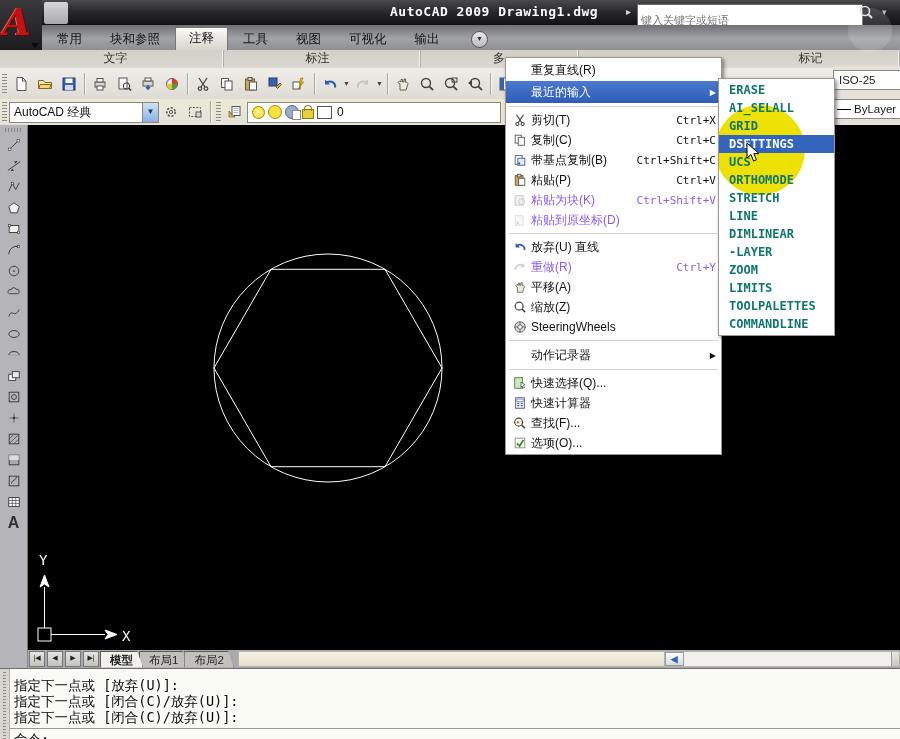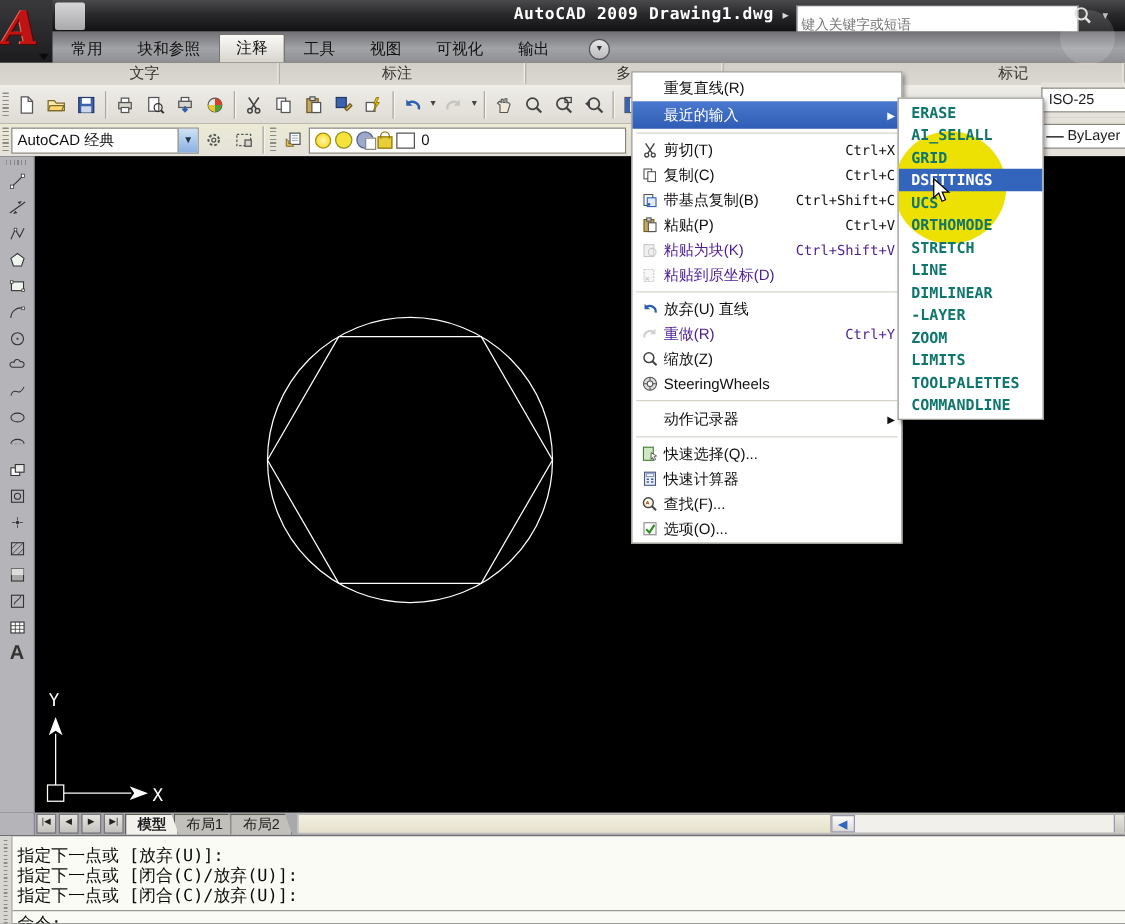--- a/index.html
+++ b/index.html
@@ -11,21 +11,21 @@
     background:linear-gradient(180deg,#4a4a4c 0%,#2a2a2c 45%,#121214 100%);}
   #applogo{position:absolute;left:0;top:0;width:42px;height:50px;
     background:linear-gradient(180deg,#39393b,#1c1c1e);z-index:3;}
   #applogo .A{position:absolute;left:2px;top:0px;font-family:"DejaVu Serif",serif;
     font-weight:bold;font-style:italic;font-size:37px;line-height:44px;color:#c01414;
     text-shadow:1px 1px 0 #5a0505, -1px 0 0 #e86a5a;}
   #applogo .dn{position:absolute;right:3px;bottom:2px;width:0;height:0;
     border-left:4px solid transparent;border-right:4px solid transparent;border-top:5px solid #0a0a0a;}
   #qatstub{position:absolute;left:44px;top:2px;width:24px;height:22px;
     background:linear-gradient(180deg,#d6d6d8,#a9a9ab);border-radius:2px;z-index:2;}
-  #title-text{position:absolute;left:390px;top:4px;width:250px;text-align:center;
+  #title-text{position:absolute;left:390px;top:4px;width:250px;
     color:#fff;font-family:"DejaVu Sans Mono",monospace;font-weight:bold;font-size:13px;letter-spacing:.5px;}
   #title-caret{position:absolute;left:626px;top:6px;color:#d8d8d8;font-size:10px;}
   #searchbox{position:absolute;left:637px;top:4px;width:218px;height:16px;
     background:#fff;border:1px solid #6a6a6a;font-size:11px;color:#999;
     padding:8px 3px;font-family:Liberation Mono, monospace;}
   #search-go{position:absolute;left:858px;top:4px;width:17px;height:17px;}
   #title-dd{position:absolute;left:882px;top:7px;color:#bdbdbf;font-size:9px;}
   #watermark{position:absolute;left:848px;top:8px;width:44px;height:44px;border-radius:50%;
     background:rgba(255,255,255,.14);z-index:1;}
   
@@ -92,21 +92,21 @@
   #ctx{position:absolute;left:505px;top:57px;width:215px;background:#fff;
     border:1px solid #9a9890;box-shadow:2px 2px 4px rgba(0,0,0,.45);z-index:10;padding:1px 0;}
   .mi{display:flex;align-items:center;height:20px;padding:0 5px 0 3px;color:#111;}
   .mi.tall{height:22px;}
   .mic{width:22px;height:18px;display:flex;align-items:center;justify-content:center;flex:none;}
   .mil{flex:1;white-space:nowrap;font-size:12px;}
   .mis{margin-left:6px;font-size:11px;font-family:"DejaVu Sans Mono",monospace;}
   .mi .sub{font-size:8px;margin-left:4px;color:#111;}
   .mi.hl{background:linear-gradient(180deg,#4a79cf,#2f5cb4);color:#fff;}
   .mi.hl .sub{color:#fff;}
-  .mi.dis{color:#4c1d95;}
+  .mi.dis{color:#8b5cf6;}
   .mi.dis .mic{opacity:.45;}
   .msep{height:1px;background:#d6d3cc;margin:3px 3px;}
   
   #sub{position:absolute;left:718px;top:78px;width:115px;background:#fff;
     border:1px solid #9a9890;box-shadow:2px 2px 4px rgba(0,0,0,.45);z-index:11;
     padding:2px 0;overflow:hidden;}
   #sub .ycirc{position:absolute;left:-4px;top:26px;width:90px;height:90px;border-radius:50%;
     background:#ece103;z-index:1;}
   .smi{position:relative;z-index:2;height:18px;line-height:18px;padding:0 4px 0 10px;
     font-family:"DejaVu Sans Mono",monospace;font-size:12px;font-weight:bold;color:#0f766e;white-space:nowrap;}
@@ -738,20 +738,28 @@
       <span class="mil">放弃(U) 直线</span>
     </div>
     <div class="mi dis">
       <span class="mic">
           <svg class="ic14" viewBox="0 0 16 16">
             <use href="#i-redo"></use>
           </svg>
         </span>
       <span class="mil">重做(R)</span>
       <span class="mis">Ctrl+Y</span>
+    </div>
+    <div class="mi">
+      <span class="mic">
+          <svg class="ic14" viewBox="0 0 16 16">
+            <use href="#i-pan"></use>
+          </svg>
+        </span>
+      <span class="mil">平移(A)</span>
     </div>
     <div class="mi">
       <span class="mic">
           <svg class="ic14" viewBox="0 0 16 16">
             <use href="#i-zoom"></use>
           </svg>
         </span>
       <span class="mil">缩放(Z)</span>
     </div>
     <div class="mi">

